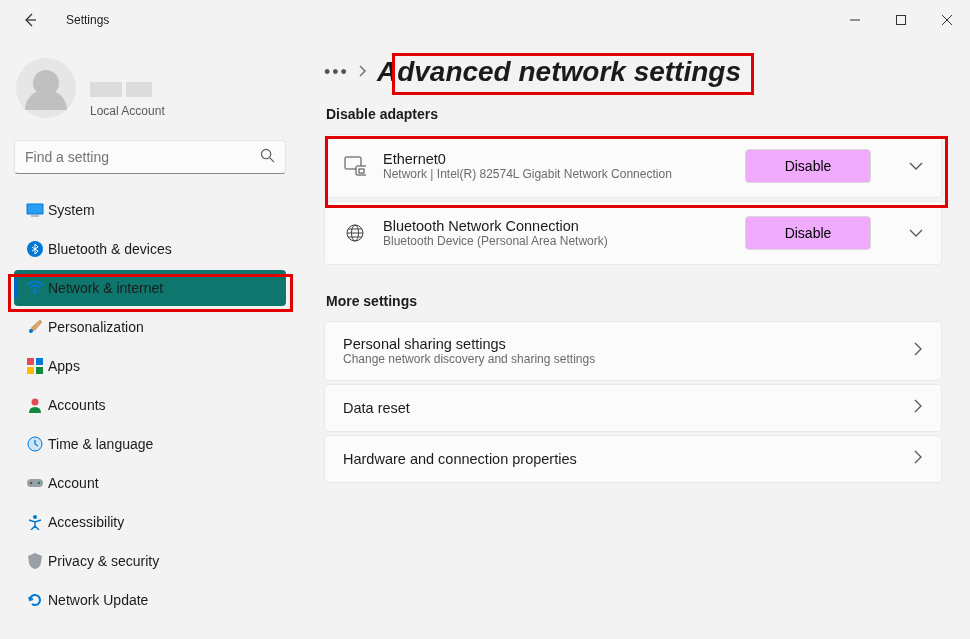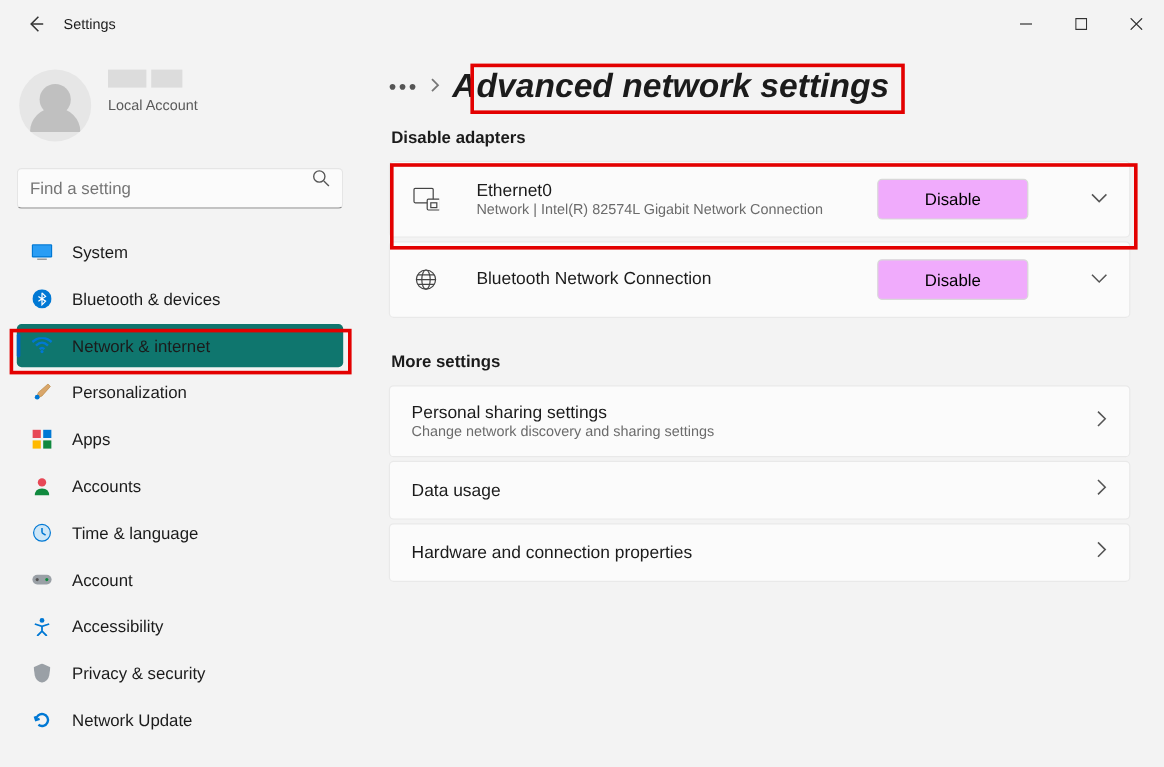--- a/index.html
+++ b/index.html
@@ -1,58 +1,58 @@
 <!DOCTYPE html>
 <html><head>
 <meta charset="utf-8">
 <style>
   * { box-sizing: border-box; margin: 0; padding: 0; font-family: "Segoe UI", -apple-system, sans-serif; }
   body { width: 970px; height: 639px; background: #f3f3f3; color: #1b1b1b; overflow: hidden; position: relative; }
 
   
   .titlebar { display: flex; align-items: center; height: 40px; padding-left: 10px; }
   .back-btn { width: 40px; height: 40px; display: flex; align-items: center; justify-content: center; cursor: pointer; }
-  .title-text { font-size: 12px; margin-left: 3px; }
+  .title-text { font-size: 12px; margin-left: 16px; }
   .window-controls { margin-left: auto; display: flex; }
   .window-ctrl { width: 46px; height: 32px; display: flex; align-items: center; justify-content: center; cursor: pointer; color: #555; }
 
   
   .main { display: flex; height: calc(100% - 40px); }
 
   
   .sidebar { width: 300px; padding: 0 14px; display: flex; flex-direction: column; }
-  .account { display: flex; align-items: flex-start; padding: 18px 6px 18px 2px; gap: 14px; }
+  .account { display: flex; align-items: flex-end; padding: 18px 6px 18px 2px; gap: 14px; }
   .avatar { width: 60px; height: 60px; border-radius: 50%; background: #e6e6e6; display: flex; align-items: center; justify-content: center; }
   .avatar-inner { width: 26px; height: 26px; border-radius: 50%; background: #c0c0c0; position: relative; top: -5px; }
   .avatar-body { width: 42px; height: 20px; border-radius: 20px 20px 0 0; background: #c0c0c0; position: absolute; bottom: 8px; }
   .avatar { position: relative; overflow: hidden; }
   .acct-top .redact { background:#dcdcdc; display:inline-block; }
   .acct-sub { font-size: 12px; color: #5a5a5a; margin-top: 3px; }
-  .search { display: flex; background: #fbfbfb; border: 1px solid #e5e5e5; border-bottom: 1px solid #888; border-radius: 4px; height: 34px; padding: 0 10px; margin: 4px 0 18px 0; }
+  .search { display: flex; align-items: center; background: #fbfbfb; border: 1px solid #e5e5e5; border-bottom: 1px solid #888; border-radius: 4px; height: 34px; padding: 0 10px; margin: 4px 0 18px 0; }
   .search input { flex: 1; border: none; outline: none; background: transparent; font-size: 14px; color: #666; }
   .sicon { color: #555; }
 
   .nav { display: flex; flex-direction: column; gap: 3px; }
-  .nav-item { display: flex; align-items: center; height: 36px; padding: 0 10px 0 12px; border-radius: 4px; cursor: pointer; gap: 16px; font-size: 14px; position: relative; }
+  .nav-item { display: flex; align-items: center; height: 36px; padding: 0 10px 0 12px; border-radius: 4px; cursor: pointer; gap: 4px; font-size: 14px; position: relative; }
   .nav-item.active { background: #0f766e; }
   .nav-item.active::before { content: ""; position: absolute; left: 0; top: 8px; bottom: 8px; width: 3px; background: #0067c0; border-radius: 2px; }
   .nav-ico { width: 18px; height: 18px; display: flex; align-items: center; justify-content: center; }
 
   
   .content { flex: 1; padding: 16px 28px 0 24px; overflow: auto; }
   .crumb-row { display: flex; align-items: center; gap: 10px; margin-bottom: 18px; }
   .more-dots { font-size: 18px; letter-spacing: 2px; color: #555; padding: 4px 0; }
   .chev { color: #777; font-size: 12px; }
   .page-title { font-size: 28px; font-weight: 600; font-style: italic; }
 
   .sec-head { font-size: 14px; font-weight: 600; margin: 8px 0 12px 2px; }
 
   .card-list { display: flex; flex-direction: column; gap: 3px; }
   .card { background: #fbfbfb; border: 1px solid #e9e9e9; border-radius: 4px; padding: 14px 18px; display: flex; align-items: center; cursor: pointer; }
-  .card.adapter { gap: 30px; }
+  .card.adapter { gap: 16px; }
   .card .ico { width: 24px; display: flex; justify-content: center; color: #444; }
   .card .body { flex: 1; }
   .card .lbl { font-size: 14.5px; }
   .card .sub { font-size: 12px; color: #6b6b6b; margin-top: 0; }
   .btn-disable { background: #f0abfc; border: 1px solid #d8d8d8; border-radius: 4px; height: 34px; width: 126px; font-size: 14px; cursor: pointer; }
   .card .chev-r { margin-left: 22px; color: #666; }
   .card .chev-d { margin-left: 22px; color: #666; }
 
   
   .hl { position: absolute; border: 3px solid #e30000; pointer-events: none; }
@@ -250,20 +250,21 @@
       <div class="card adapter">
         <span class="ico">
             <svg width="20" height="20">
               <circle cx="10" cy="10" r="8" stroke="#444" fill="none"></circle>
               <ellipse cx="10" cy="10" rx="3.5" ry="8" stroke="#444" fill="none"></ellipse>
               <path d="M2 10 H18 M3 6 H17 M3 14 H17" stroke="#444" fill="none"></path>
             </svg>
           </span>
         <div class="body">
           <div class="lbl">Bluetooth Network Connection</div>
+          <div class="sub">Bluetooth Device (Personal Area Network)</div>
         </div>
         <button class="btn-disable">Disable</button>
         <span class="chev-d"><svg width="14" height="9">
               <path d="M1 1 L7 7 L13 1" stroke="#555" fill="none" stroke-width="1.3"></path>
             </svg></span>
       </div>
     </div>
 
     <div class="sec-head" style="margin-top:28px">More settings</div>
 
@@ -272,21 +273,21 @@
         <div class="body">
           <div class="lbl">Personal sharing settings</div>
           <div class="sub">Change network discovery and sharing settings</div>
         </div>
         <span class="chev-r"><svg width="9" height="14">
               <path d="M1 1 L7 7 L1 13" stroke="#555" fill="none" stroke-width="1.3"></path>
             </svg></span>
       </div>
       <div class="card">
         <div class="body">
-            <div class="lbl">Data usage</div>
+            <div class="lbl">Data reset</div>
           </div>
         <span class="chev-r"><svg width="9" height="14">
               <path d="M1 1 L7 7 L1 13" stroke="#555" fill="none" stroke-width="1.3"></path>
             </svg></span>
       </div>
       <div class="card">
         <div class="body">
             <div class="lbl">Hardware and connection properties</div>
           </div>
         <span class="chev-r"><svg width="9" height="14">

